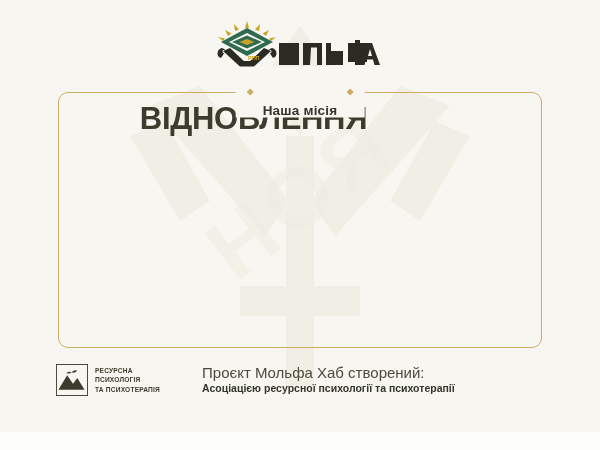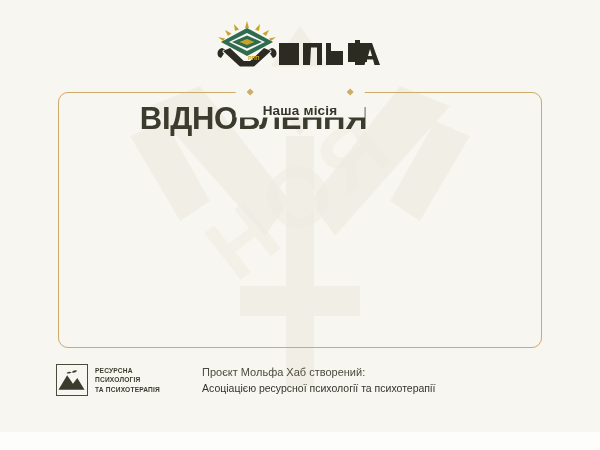--- a/index.html
+++ b/index.html
@@ -162,28 +162,28 @@
     white-space: nowrap;
   }
 
   .credit {
     margin-left: 42px;
     display: flex;
     flex-direction: column;
     gap: 3px;
   }
   .credit-top {
-    font-size: 11px;
+    font-size: 15px;
     color: #4a4b3c;
     line-height: 13px;
     white-space: nowrap;
   }
   .credit-bottom {
     font-size: 10.5px;
-    font-weight: 400;
+    font-weight: 700;
     color: #33342a;
     line-height: 13px;
     white-space: nowrap;
   }
 </style>
 </head>
 <body>
 
 <div class="poster">
 

